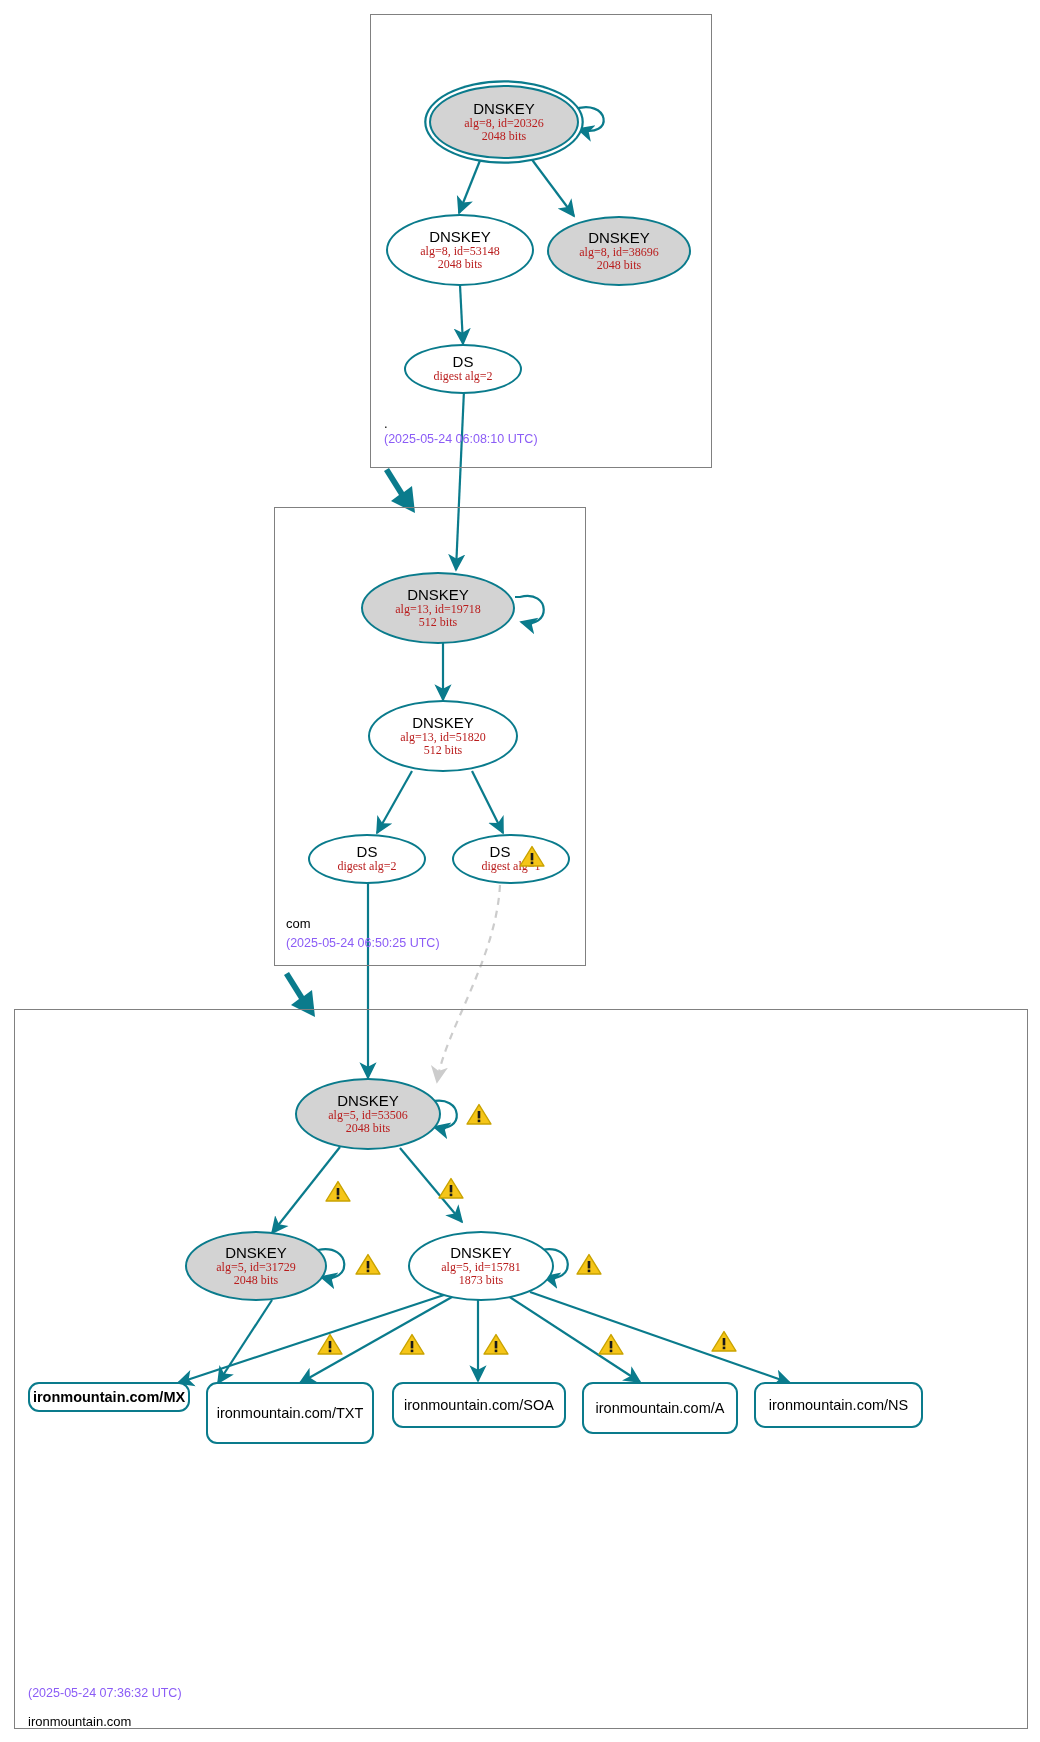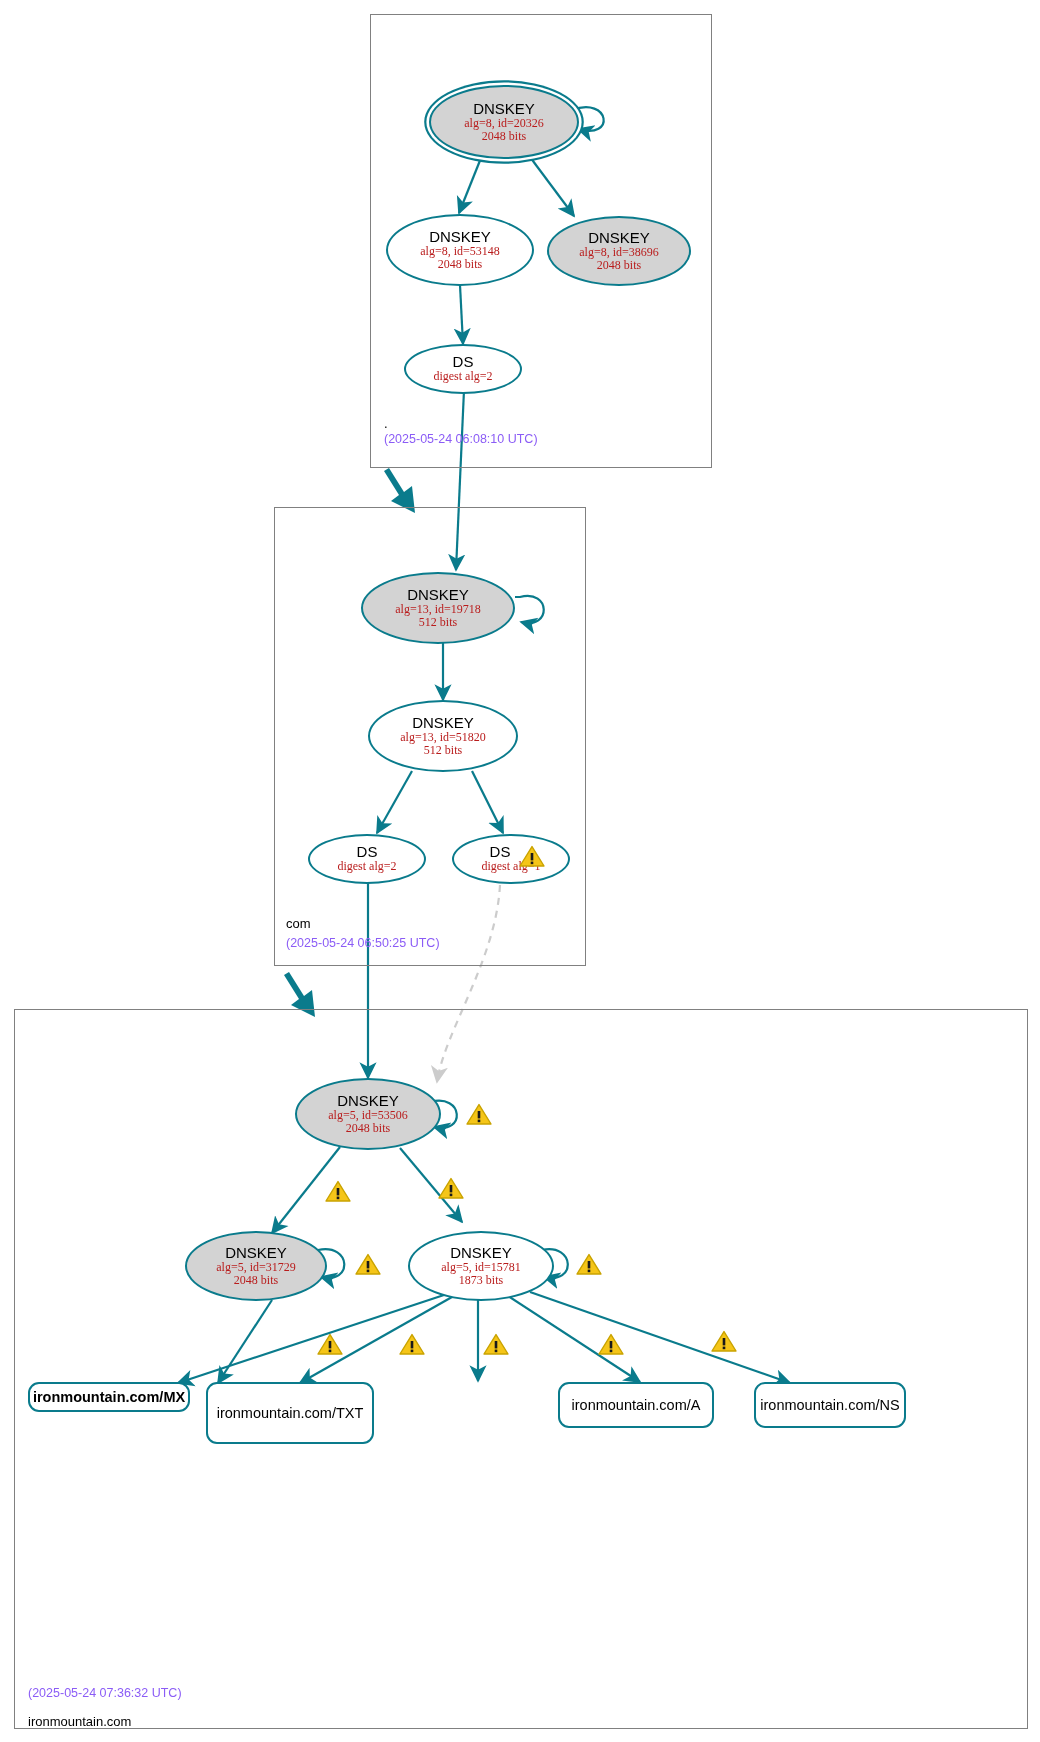--- a/index.html
+++ b/index.html
@@ -218,16 +218,17 @@
     <rect x="11.7" y="16.6" width="2.6" height="2.6" fill="#1a1a1a"></rect>
   </svg>
   <svg class="warn" style="left:711px;top:1330px;" viewBox="0 0 26 23">
     <path d="M13 1.6 L25 21 L1 21 Z" fill="#f5c518" stroke="#c9a300" stroke-width="1.4" stroke-linejoin="round"></path>
     <rect x="11.7" y="8" width="2.6" height="7.4" fill="#1a1a1a"></rect>
     <rect x="11.7" y="16.6" width="2.6" height="2.6" fill="#1a1a1a"></rect>
   </svg>
 
   <div class="rrbox" style="left:28px;top:1382px;width:162px;height:30px;font-weight:bold;">ironmountain.com/MX</div>
   <div class="rrbox" style="left:206px;top:1382px;width:168px;height:62px;">ironmountain.com/TXT</div>
-  <div class="rrbox" style="left:558px;top:1382px;width:156px;height:46px;">ironmountain.com/A</div>
-  <div class="rrbox" style="left:754px;top:1382px;width:152px;height:46px;">ironmountain.com/NS</div>
+  <div class="rrbox" style="left:392px;top:1382px;width:174px;height:46px;">ironmountain.com/SOA</div>
+  <div class="rrbox" style="left:582px;top:1382px;width:156px;height:52px;">ironmountain.com/A</div>
+  <div class="rrbox" style="left:754px;top:1382px;width:169px;height:46px;">ironmountain.com/NS</div>
 
 </div>
 
 </body></html>

